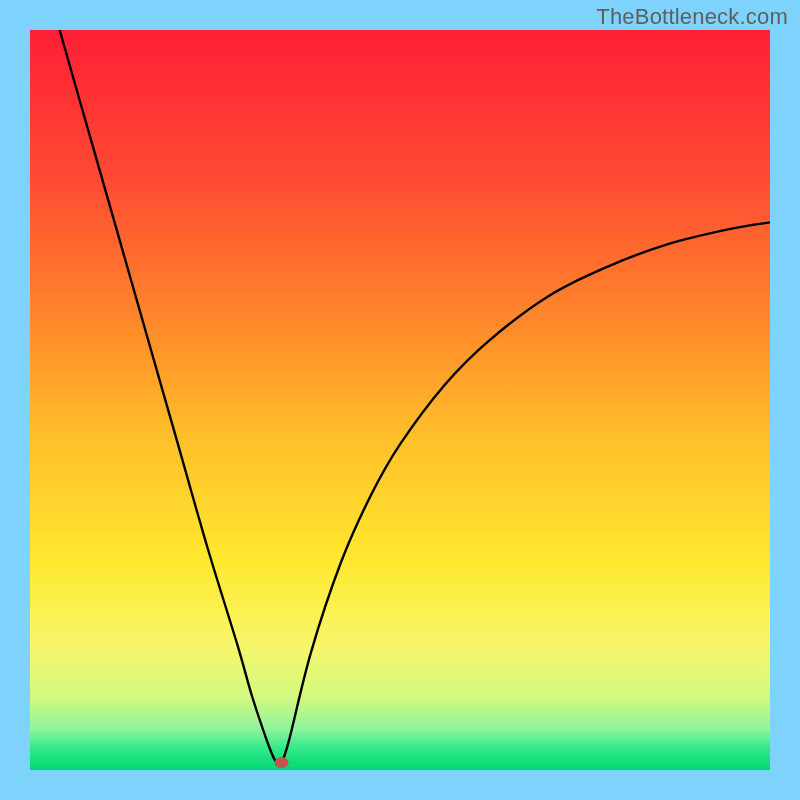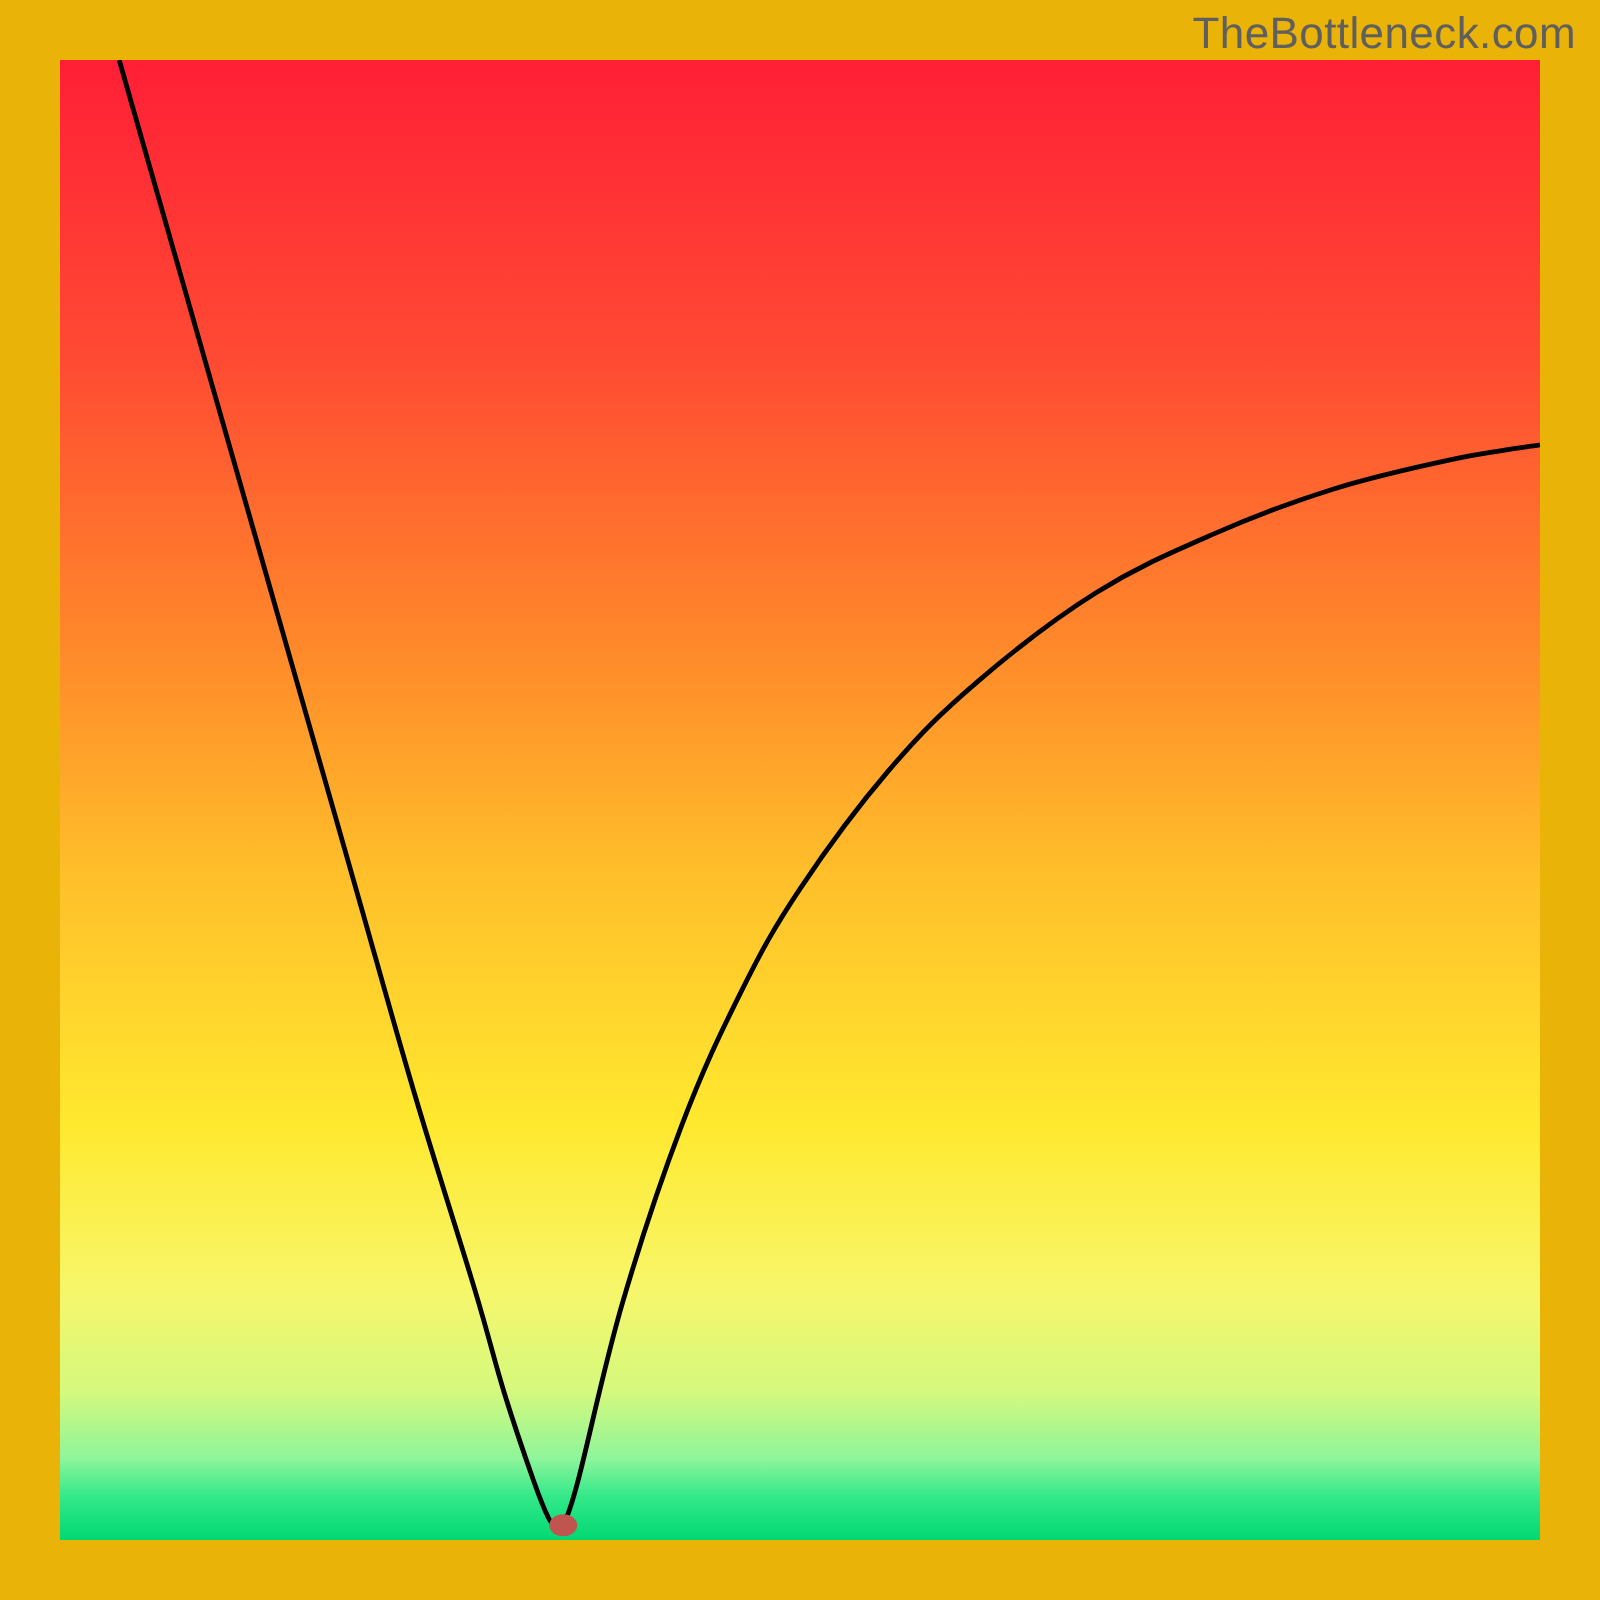--- a/index.html
+++ b/index.html
@@ -9,21 +9,21 @@
     height: 800px;
     background: #000;
     overflow: hidden;
   }
   .frame {
     position: absolute;
     left: 0;
     top: 0;
     width: 800px;
     height: 800px;
-    background: #eab308;
+    background: #7dd3fc;
   }
   .plot {
     position: absolute;
     left: 30px;
     top: 30px;
     width: 740px;
     height: 740px;
   }
   .watermark {
     position: absolute;

